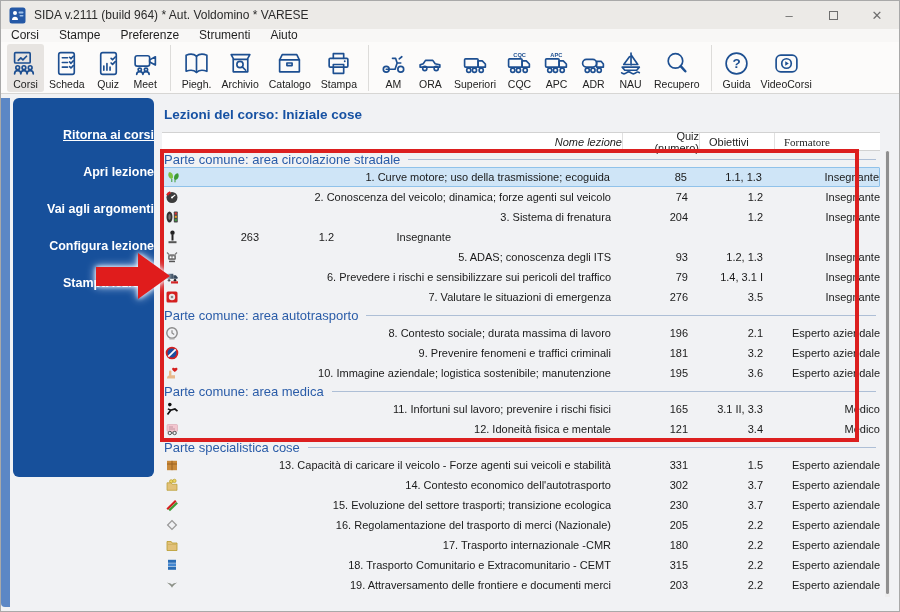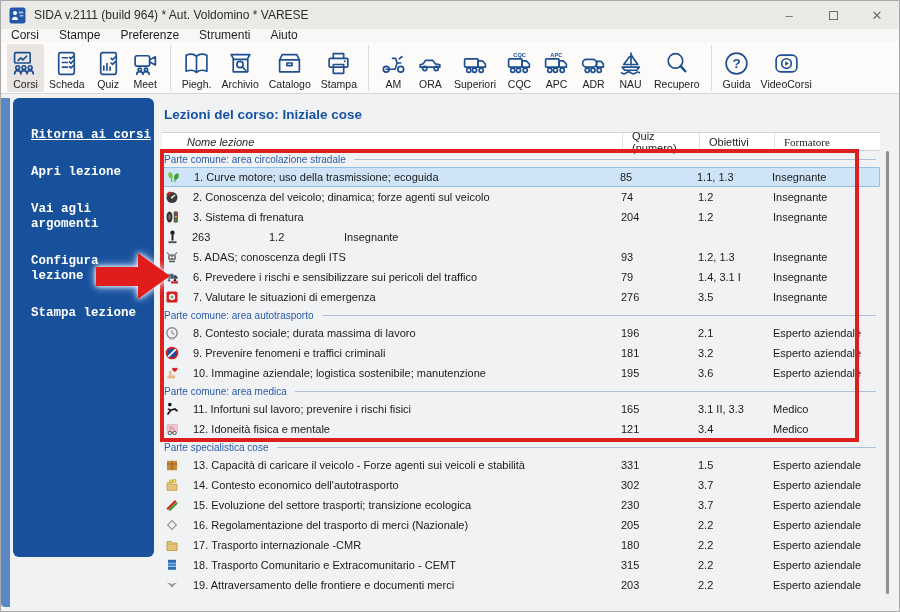--- a/index.html
+++ b/index.html
@@ -1,18 +1,18 @@
 <!DOCTYPE html>
 <html><head>
 <meta charset="utf-8">
 <style>
   * { margin:0; padding:0; box-sizing:border-box; }
   html,body { width:900px; height:612px; }
   body { font-family:"Liberation Sans", sans-serif; background:#d8d8d8; }
-  .window { position:relative; width:900px; height:612px; background:#f1f2f4; border:1px solid #a9a9a9; overflow:hidden; }
+  .window { position:relative; width:900px; height:612px; background:#f1f2f4; border:1px solid #a9a9a9; overflow:hidden;text-align:right; }
 
   
   .titlebar { position:absolute; left:0; top:0; width:100%; height:28px; background:#eceae7; display:flex; align-items:center; padding-left:8px; }
   .appicon { width:17px; height:17px; margin-right:8px; display:inline-flex; }
   .titletext { font-size:12px; color:#2b2b2b; }
   .wctrls { position:absolute; right:0; top:0; height:28px; display:flex; }
   .wbtn { width:44px; height:28px; display:flex; align-items:center; justify-content:center; color:#6e6e6e; font-size:13px; }
   .wbtn .sq { width:9px; height:9px; border:1px solid #6e6e6e; display:inline-block; }
 
   
@@ -22,39 +22,39 @@
   
   .toolbar { position:absolute; left:0; top:41px; width:100%; height:52px; background:#fcfbfa; border-bottom:1px solid #d7d6d4; display:flex; align-items:center; padding-left:6px; }
   .tbtn { display:flex; flex-direction:column; align-items:center; justify-content:flex-end; gap:1px; padding:2px 5px; border-radius:3px; height:48px; }
   .tbtn.selected { background:#e7e4e1; }
   .tbtn svg { width:27px; height:27px; display:block; }
   .tlabel { font-size:10.5px; color:#222; white-space:nowrap; }
   .tsep { width:1px; height:46px; background:#dddcda; margin:0 6px; }
 
   
   .leftstrip { position:absolute; left:0; top:97px; width:9px; height:509px; background:#5c87c5; border-radius:0 0 0 4px; }
-  .sidebar { position:absolute; left:12px; top:97px; width:141px; height:459px; background:#17509b; border-radius:6px; padding-top:30px;font-family:Liberation Mono, monospace; }
+  .sidebar { position:absolute; left:12px; top:97px; width:141px; height:379px; background:#17509b; border-radius:6px; padding-top:30px; }
   .sideitem { display:block; color:#ffffff; font-weight:bold; font-size:12.5px; padding:0 0 0 18px; margin-bottom:22px; line-height:15px; }
   .sideitem.underline { text-decoration:underline; }
 
   
   .main { position:absolute; left:153px; top:93px; width:747px; height:519px; background:#f1f2f4; }
   .pagetitle { position:absolute; left:10px; top:13px; font-size:13.5px; font-weight:bold; color:#1752a3; }
 
   .table { position:absolute; left:8px; top:38px; width:718px; }
   .thead { position:relative; height:19px; background:#ffffff; border-top:1px solid #d2d2d2; border-bottom:1px solid #d2d2d2; display:flex; align-items:center; font-size:11px; color:#1f1f1f; }
   .th-name { padding-left:25px; flex:1;font-style:italic; }
   .th { position:relative; padding-left:9px; border-left:1px solid #e0e0e0; height:100%; display:flex; align-items:center; }
   .th-quiz { width:77px; }
   .th-obj { width:75px; }
   .th-form { width:106px;font-family:Liberation Serif, serif; }
 
   .tbody { position:relative; }
   .section-h { height:16px; display:flex; align-items:center; gap:8px; padding-left:2px; }
-  .section-title { font-size:10px; color:#2a5ca8; white-space:nowrap; }
+  .section-title { font-size:13px; color:#2a5ca8; white-space:nowrap; }
   .section-line { flex:1; height:1px; background:#aebfd6; margin-right:4px; }
   .trow { height:20px; display:flex; align-items:center; font-size:11px; color:#1a1a1a; position:relative; }
   .trow.selected { background:#cfe5f7; border:1px solid #90c2ea; border-radius:1px; }
   .c-icon { width:20px; display:flex; justify-content:center; flex-shrink:0; }
   .c-icon svg { width:14px; height:14px; display:block; }
   .c-name { flex:1; padding-left:11px; white-space:nowrap; overflow:hidden; }
   .c-quiz { width:77px; padding-left:10px; flex-shrink:0; }
   .c-obj { width:75px; padding-left:10px; flex-shrink:0; }
   .c-form { width:117px; padding-left:10px; flex-shrink:0; }
 

